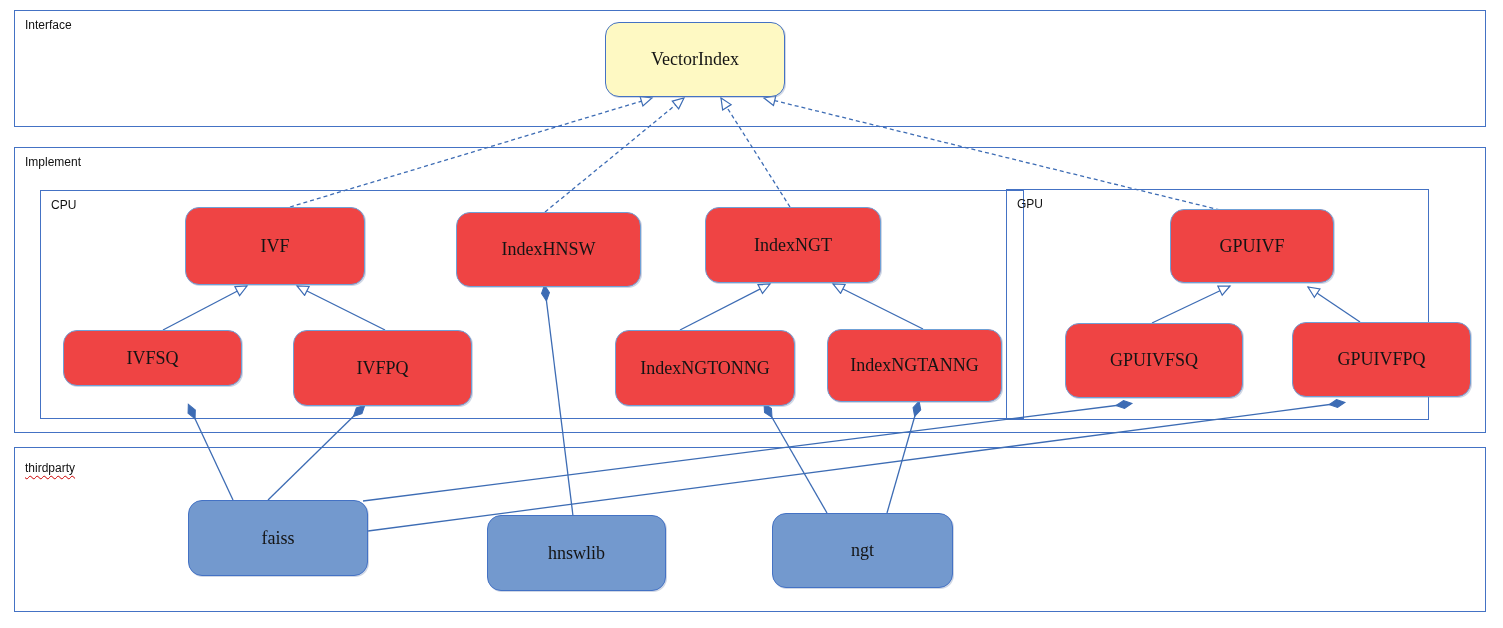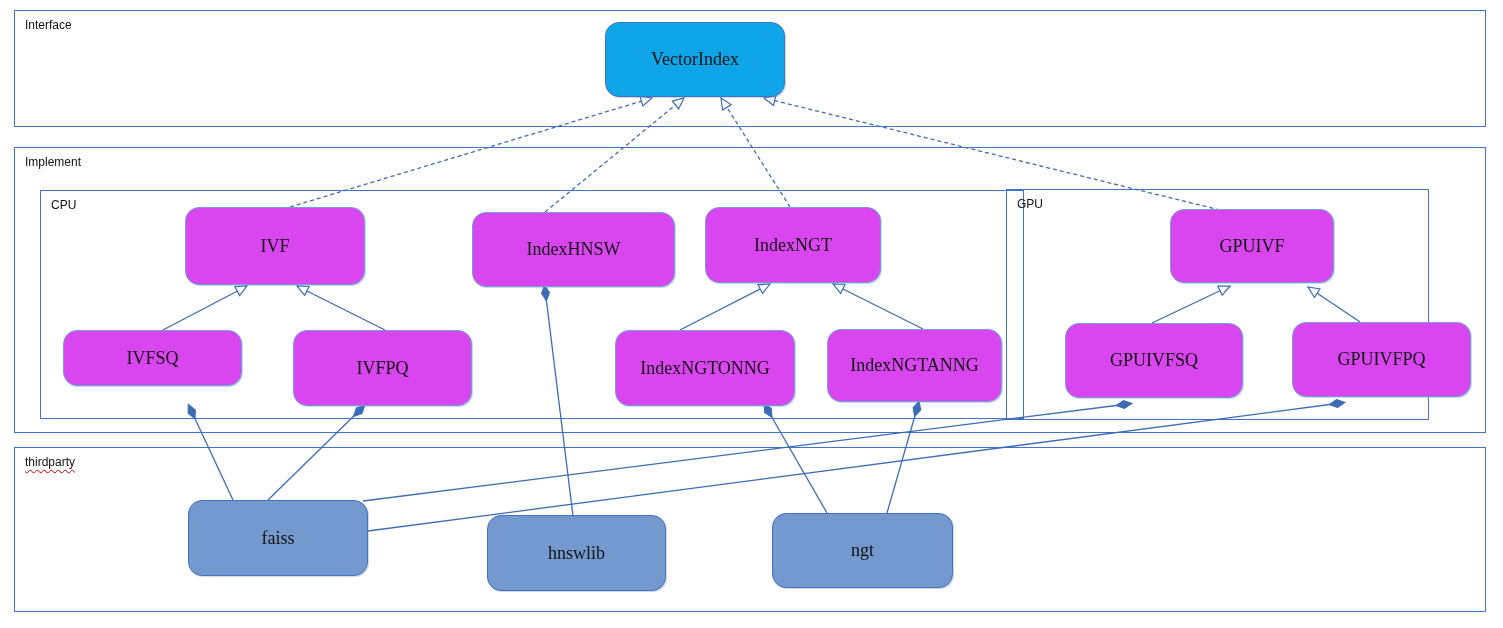--- a/index.html
+++ b/index.html
@@ -12,32 +12,33 @@
     box-sizing:border-box;z-index:1;
   }
   .clabel{
     position:absolute;top:7px;left:10px;font-size:12px;color:#111111;
     font-family:"Liberation Sans", sans-serif;
   }
   .clabel.misspelled{
     text-decoration-line:underline;text-decoration-style:wavy;
     text-decoration-color:#cc0000;text-decoration-thickness:1px;
     text-underline-offset:3px;
+    margin-top:6px;
   }
   .edges{position:absolute;left:0;top:0;z-index:2;}
   .edge{fill:none;stroke:#3d6cb4;stroke-width:1.3;}
   .edge.realizes{stroke-dasharray:4 3;}
   .node{
     position:absolute;box-sizing:border-box;border-radius:14px;z-index:3;
     display:flex;align-items:center;justify-content:center;
     font-family:"Liberation Serif", serif;font-size:18px;color:#141414;
     box-shadow:1px 1px 0 rgba(120,140,180,0.35);
   }
-  .node.iface{background:#0ea5e9;border:1.5px solid #4472c4;}
-  .node.impl{background:#d946ef;border:1.5px solid #6fa0d6;}
+  .node.iface{background:#fef9c3;border:1.5px solid #4472c4;}
+  .node.impl{background:#ef4444;border:1.5px solid #6fa0d6;}
   .node.lib{background:#7399ce;border:1.5px solid #4472c4;}
 </style>
 </head>
 <body>
 
 <div class="canvas">
 
   <div class="container" style="left:14px;top:10px;width:1472px;height:117px">
     <span class="clabel">Interface</span>
   </div>
@@ -90,21 +91,21 @@
   </svg>
 
   <div class="node iface" style="left:605px;top:22px;width:180px;height:75px">
     <span>VectorIndex</span>
   </div>
 
   <div class="node impl" style="left:185px;top:207px;width:180px;height:78px">
     <span>IVF</span>
   </div>
 
-  <div class="node impl" style="left:472px;top:212px;width:203px;height:75px">
+  <div class="node impl" style="left:456px;top:212px;width:185px;height:75px">
     <span>IndexHNSW</span>
   </div>
 
   <div class="node impl" style="left:705px;top:207px;width:176px;height:76px">
     <span>IndexNGT</span>
   </div>
 
   <div class="node impl" style="left:1170px;top:209px;width:164px;height:74px">
     <span>GPUIVF</span>
   </div>

